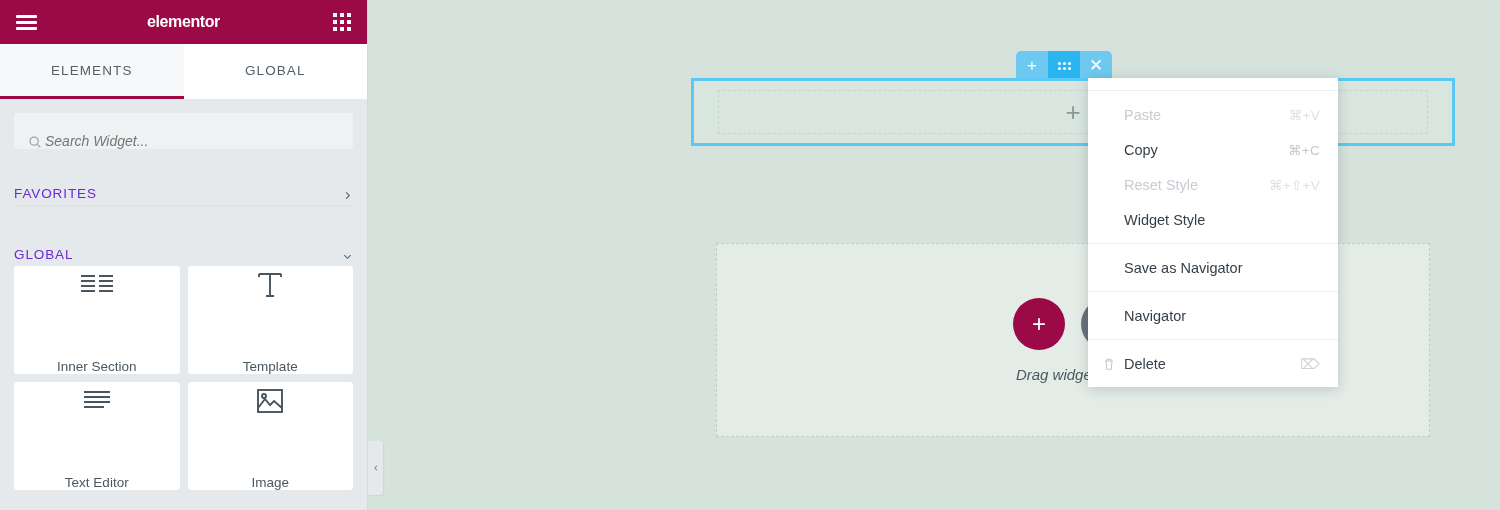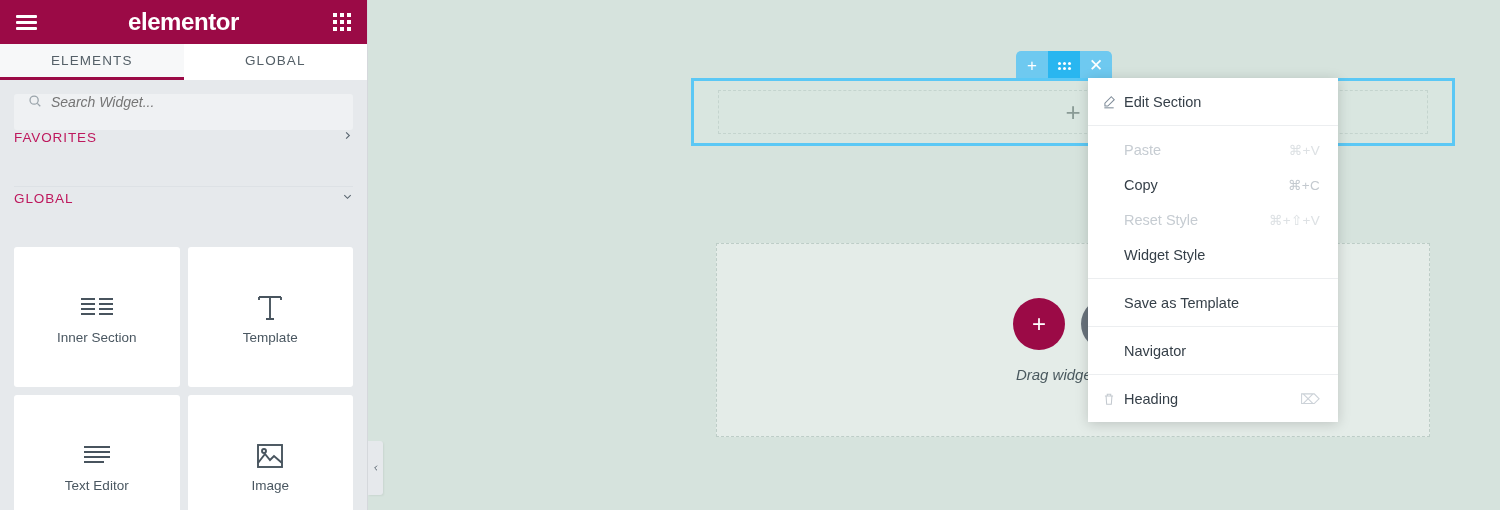--- a/index.html
+++ b/index.html
@@ -83,63 +83,63 @@
     border-right: 1px solid #d5d8dc;
   }
   .panel-header {
     height: 44px; background: #9b0a46;
     display: flex; align-items: center; justify-content: space-between;
     padding: 0 16px;
   }
   .hamburger { display: flex; flex-direction: column; gap: 3px; cursor: pointer; }
   .hamburger i { display: block; width: 21px; height: 3px; background: #fff; border-radius: 1px; }
   .brand {
-    color: #fff; font-size: 24px; font-weight: bold; letter-spacing: -0.4px;
+    color: #fff; font-size: 16px; font-weight: bold; letter-spacing: -0.4px;
     position: absolute; left: 0; right: 0; text-align: center; pointer-events: none;
   }
   .apps-grid { display: grid; grid-template-columns: repeat(3, 4px);
                grid-template-rows: repeat(3, 4px); gap: 3px; cursor: pointer; z-index: 2; }
   .apps-grid i { width: 4px; height: 4px; background: #fff; display: block; }
 
-  .tabs { height: 36px; display: flex; background: #d946ef; }
+  .tabs { height: 55px; display: flex; background: #d946ef; }
   .tab {
     flex: 1; display: flex; align-items: center; justify-content: center;
     font-size: 13.5px; letter-spacing: 1.1px; color: #556068;
     background: #fcfcfd; cursor: pointer;
     border-bottom: 3px solid transparent;
   }
   .tab.active { background: #f7f8f9; border-bottom-color: #9b0a46; }
   .tab.inactive { background: #fff; }
 
   .panel-body { padding: 14px 14px 0 14px; }
   .search-box {
     height: 36px; background: #eff1f3; border-radius: 3px;
-    display: flex; align-items: flex-start; gap: 9px; padding: 0 14px;
+    display: flex; align-items: flex-end; gap: 3px; padding: 0 14px;
   }
   .search-icon { width: 14px; height: 14px; flex: none; }
   .search-input {
     border: none; background: transparent; outline: none;
     font-family: "Liberation Sans", sans-serif;
     font-size: 14px; font-style: italic; color: #9aa4ab; width: 100%;
   }
 
   .cat-row {
-    height: 52px; display: flex; align-items: flex-start; justify-content: space-between;
-    font-size: 13.5px; letter-spacing: 0.9px; color: #be185d; cursor: pointer;
+    height: 52px; display: flex; align-items: flex-end; justify-content: space-between;
+    font-size: 13.5px; letter-spacing: 0.9px; color: #6d28d9; cursor: pointer;
   }
   .cat-sep { height: 1px; background: #dde1e5; margin: 4px 0; }
   .chev { width: 11px; height: 11px; flex: none; }
 
   .widget-grid {
     display: grid; grid-template-columns: repeat(2, 1fr); gap: 8px;
     margin-top: 4px;
   }
   .widget-card {
-    background: #fff; border-radius: 3px; height: 140px;
-    display: flex; flex-direction: column; align-items: center; justify-content: center;
+    background: #fff; border-radius: 3px; height: 108px;
+    display: flex; flex-direction: column; align-items: center; justify-content: space-between;
     gap: 3px; cursor: grab;
   }
   .widget-icon { width: 40px; height: 38px; color: #48545e; }
   .widget-label { font-size: 13.5px; color: #4a5761; }
 
   .collapse-handle {
     position: absolute; left: 368px; top: 441px;
     width: 15px; height: 54px;
     background: #e6e9ec;
     border-radius: 0 3px 3px 0;
@@ -320,30 +320,20 @@
 
   <div class="collapse-handle">
     <svg viewBox="0 0 24 24" fill="none" stroke="currentColor" stroke-width="3">
       <path d="M15 5l-7 7 7 7"></path>
     </svg>
   </div>
 
   <div class="ctx-menu">
 
     <div class="ctx-group">
-      <div class="ctx-item">
-        <span class="ctx-ico">
-          <svg viewBox="0 0 24 24" fill="none" stroke="currentColor" stroke-width="1.8">
-            <path d="M16 3l5 5-11 11H5v-5L16 3z"></path>
-              <path d="M4 22h16"></path>
-          </svg>
-        </span>
-        <span class="ctx-label">Edit Section</span>
-        <span class="ctx-shortcut"></span>
-      </div>
     </div>
 
     <div class="ctx-group">
       <div class="ctx-item disabled">
         <span class="ctx-ico empty"></span>
         <span class="ctx-label">Paste</span>
         <span class="ctx-shortcut">⌘+V</span>
       </div>
       <div class="ctx-item">
         <span class="ctx-ico empty"></span>
@@ -358,40 +348,40 @@
       <div class="ctx-item">
         <span class="ctx-ico empty"></span>
         <span class="ctx-label">Widget Style</span>
         <span class="ctx-shortcut"></span>
       </div>
     </div>
 
     <div class="ctx-group">
       <div class="ctx-item">
         <span class="ctx-ico empty"></span>
-        <span class="ctx-label">Save as Template</span>
+        <span class="ctx-label">Save as Navigator</span>
         <span class="ctx-shortcut"></span>
       </div>
     </div>
 
     <div class="ctx-group">
       <div class="ctx-item">
         <span class="ctx-ico empty"></span>
         <span class="ctx-label">Navigator</span>
         <span class="ctx-shortcut"></span>
       </div>
     </div>
 
     <div class="ctx-group">
       <div class="ctx-item">
         <span class="ctx-ico">
           <svg viewBox="0 0 24 24" fill="none" stroke="#c3c9cf" stroke-width="1.8">
             <path d="M5 7h14M9 7V4h6v3M7 7l1 14h8l1-14"></path>
           </svg>
         </span>
-        <span class="ctx-label">Heading</span>
+        <span class="ctx-label">Delete</span>
         <span class="ctx-shortcut del-glyph">⌦</span>
       </div>
     </div>
 
   </div>
 
 </div>
 
 </body></html>

